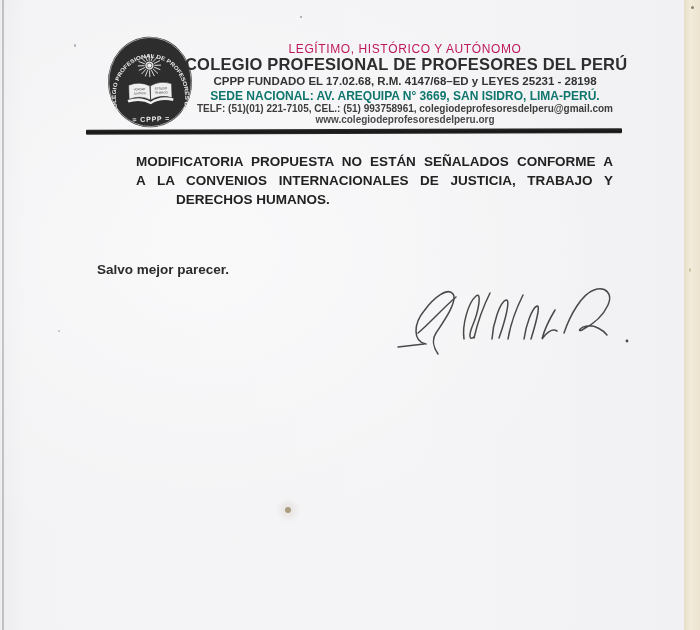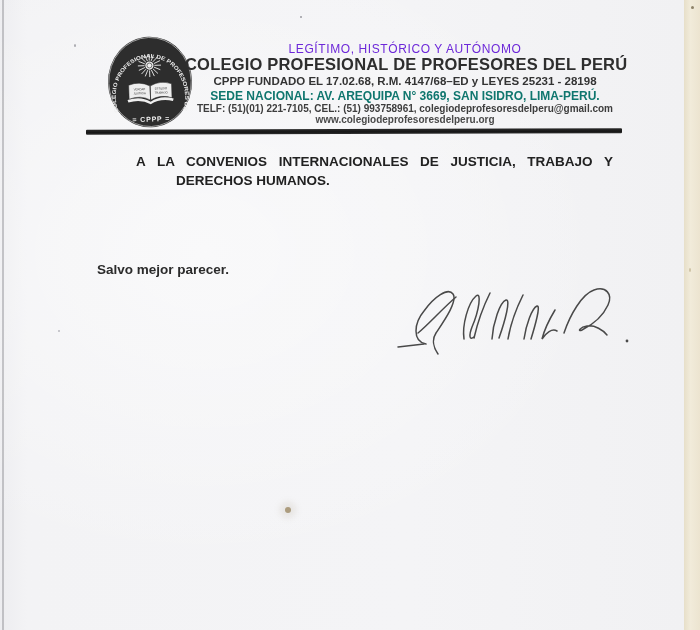--- a/index.html
+++ b/index.html
@@ -16,21 +16,21 @@
   }
   .scan-strip{
     position:absolute;right:0;top:0;width:16px;height:630px;
     background:linear-gradient(90deg,#e7dfc9,#f1ebda 40%,#ece4d0);
   }
   .left-edge{
     position:absolute;left:2px;top:0;width:2px;height:630px;
     background:rgba(110,110,115,.35);
   }
   .hdr{position:absolute;left:185px;width:440px;text-align:center;color:#333;white-space:nowrap;}
-  .tagline{top:42px;font-size:12px;letter-spacing:.6px;color:#6d28d9;}
+  .tagline{top:42px;font-size:12px;letter-spacing:.6px;color:#be185d;}
   .orgname{top:55px;font-size:16.5px;font-weight:bold;color:#2e2e2e;letter-spacing:.2px;}
   .founding{top:75px;font-size:11.5px;font-weight:bold;color:#343434;}
   .address{top:89px;font-size:12px;font-weight:bold;color:#0f766e;}
   .contact{top:103px;font-size:10px;font-weight:bold;color:#3d3d3d;}
   .website{top:114px;font-size:10px;font-weight:bold;color:#4a4a4a;}
   .rule{
     position:absolute;left:86px;top:129px;width:536px;height:5px;
     background:linear-gradient(180deg,#2a2a2a,#161616 60%,#303030);
     transform:rotate(-.15deg);border-radius:1px;
   }
@@ -113,20 +113,21 @@
 
 <div class="hdr tagline">LEGÍTIMO, HISTÓRICO Y AUTÓNOMO</div>
 <div class="hdr orgname">COLEGIO PROFESIONAL DE PROFESORES DEL PERÚ</div>
 <div class="hdr founding">CPPP FUNDADO EL 17.02.68, R.M. 4147/68–ED  y  LEYES  25231 - 28198</div>
 <div class="hdr address">SEDE NACIONAL: AV. AREQUIPA N° 3669, SAN ISIDRO, LIMA-PERÚ.</div>
 <div class="hdr contact">TELF: (51)(01) 221-7105,  CEL.: (51) 993758961,  colegiodeprofesoresdelperu@gmail.com</div>
 <div class="hdr website">www.colegiodeprofesoresdelperu.org</div>
 <div class="rule"></div>
 
 <div class="para">
+  <div class="line b">MODIFICATORIA PROPUESTA NO ESTÁN SEÑALADOS CONFORME A</div>
   <div class="line b">A LA CONVENIOS INTERNACIONALES DE JUSTICIA, TRABAJO Y</div>
   <div class="line b last">DERECHOS HUMANOS.</div>
 </div>
 
 <div class="closing">Salvo mejor parecer.</div>
 
 <svg class="sig-svg" viewBox="0 0 252 74">
   <g fill="none" stroke="#3b3b3b" stroke-width="1.5" stroke-linecap="round" opacity="0.92">
     <path d="M2 66 L28 63"></path>
     <path d="M30 63 C16 60 18 42 28 30 C38 16 52 6 57 13 C62 20 48 40 40 52 C36 58 37 66 42 73"></path>

